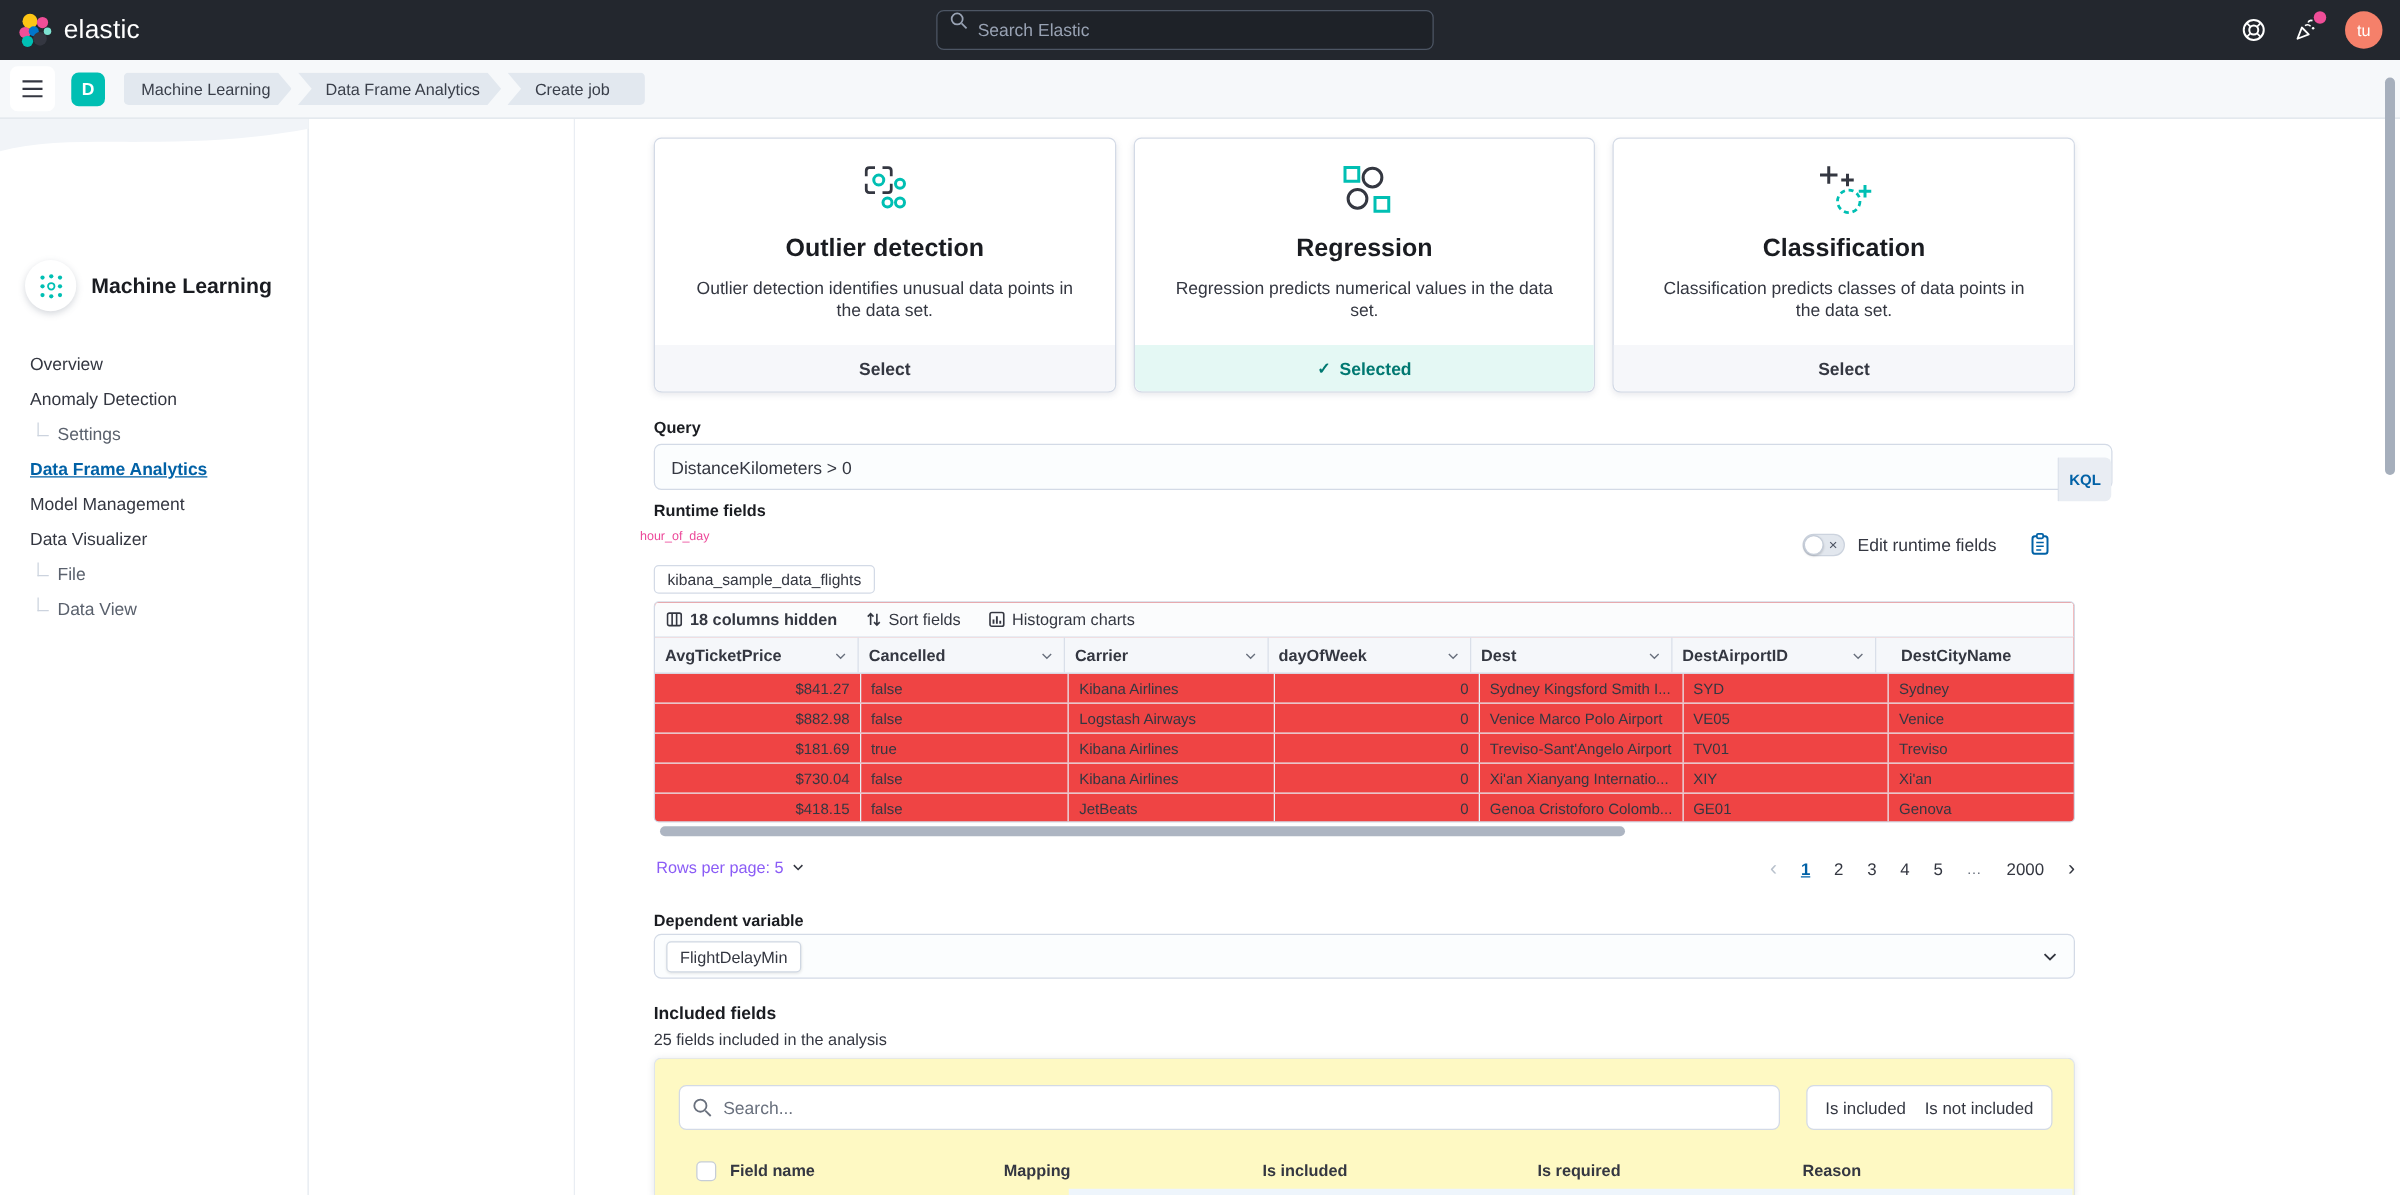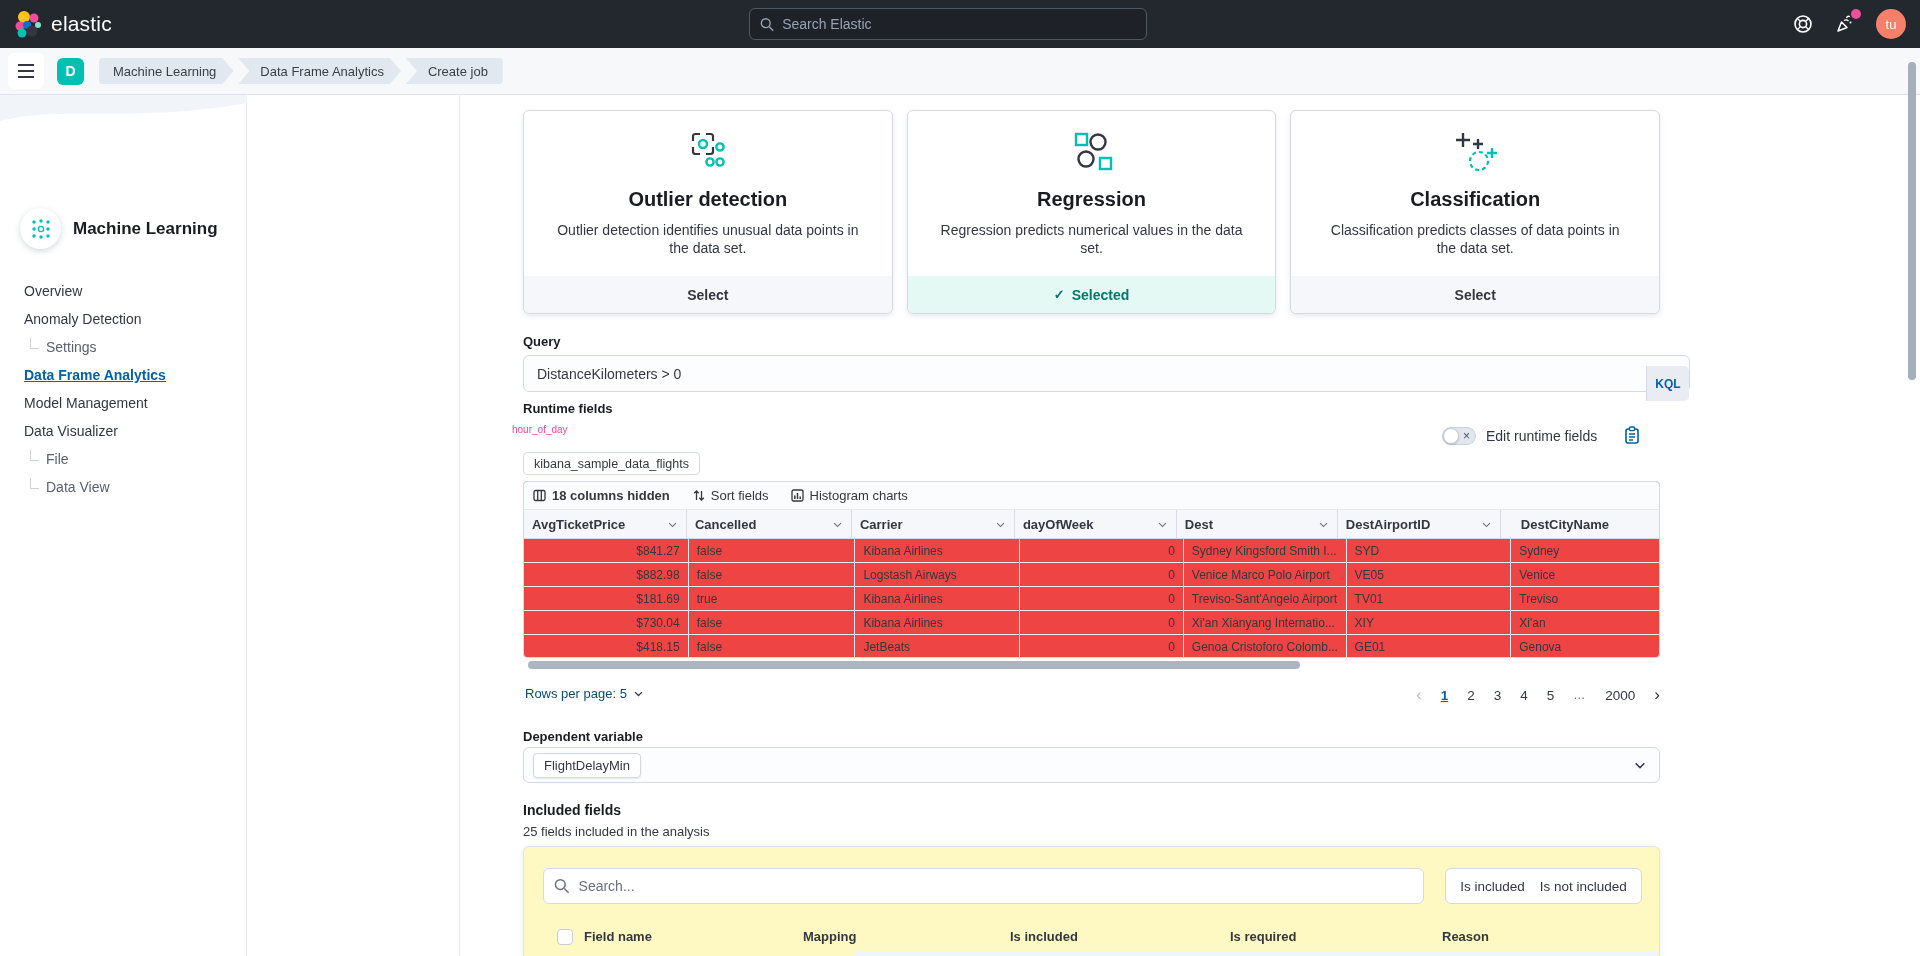--- a/index.html
+++ b/index.html
@@ -7,21 +7,21 @@
     font-family:"Liberation Sans", sans-serif; color:#343741; }
   #app { position:relative; width:1920px; height:956px; }
 
   
   .top { position:absolute; top:0; left:0; width:1920px; height:48px; background:#23272e;
          display:flex; align-items:center; z-index:30; }
   .brand { display:flex; align-items:center; gap:9px; margin-left:14px; }
   .brand-text { color:#fff; font-size:21px; font-weight:500; letter-spacing:.2px; }
   .g-search { position:absolute; left:749px; top:8px; width:398px; height:32px;
     background:#1e2228; border:1px solid #4d5664; border-radius:6px;
-    display:flex; align-items:center; padding:0 10px; gap:8px; }
+    display:flex; padding:0 10px; gap:8px; }
   .g-search input { background:transparent; border:none; outline:none; color:#c5ccd6;
     font-size:14px; width:100%; font-family:inherit; }
   .g-search input::placeholder { color:#98a2b3; }
   .top-right { position:absolute; right:14px; top:0; height:48px; display:flex; align-items:center; gap:20px; }
   .news-wrap { position:relative; }
   .news-dot { position:absolute; top:-4px; right:-5px; width:10px; height:10px; border-radius:50%;
     background:#f04e98; }
   .avatar { width:30px; height:30px; border-radius:50%; background:#f5806a; color:#fff;
     font-size:13px; display:flex; align-items:center; justify-content:center; font-weight:500; }
 
@@ -31,21 +31,21 @@
   .menu-btn { width:36px; height:36px; margin-left:8px; background:#fff; border-radius:6px;
     display:flex; align-items:center; justify-content:center; cursor:pointer; }
   .app-badge { width:27px; height:27px; margin-left:13px; background:#00bfb3; border-radius:6px;
     color:#fff; font-weight:700; font-size:14px; display:flex; align-items:center; justify-content:center; }
   .crumbs { display:flex; align-items:center; margin-left:15px; gap:5px; }
   .crumb { height:26px; display:flex; align-items:center; background:#e2e8ef; color:#3a3f4a;
     font-size:13px; padding:0 17px 0 14px; white-space:nowrap; }
   .crumb.first { clip-path:polygon(0 0, calc(100% - 11px) 0, 100% 50%, calc(100% - 11px) 100%, 0 100%); border-radius:4px 0 0 4px; }
   .crumb.mid { padding-left:22px;
     clip-path:polygon(0 0, calc(100% - 11px) 0, 100% 50%, calc(100% - 11px) 100%, 0 100%, 11px 50%); }
-  .crumb.last { padding-left:22px; padding-right:15px;
+  .crumb.last { padding-left:22px; padding-right:28px;
     clip-path:polygon(0 0, 100% 0, 100% 100%, 0 100%, 11px 50%); border-radius:0 4px 4px 0; }
 
   
   .sidebar { position:absolute; top:95px; left:0; width:247px; height:861px; background:#fff;
     border-right:1px solid #e4e9f0; }
   .wave { position:absolute; top:0; left:0; }
   .ml-head { position:absolute; top:113px; left:20px; display:flex; align-items:center; gap:12px; }
   .ml-icon-circle { width:41px; height:41px; border-radius:50%; background:#fff;
     box-shadow:0 2px 6px rgba(100,110,130,.28); display:flex; align-items:center; justify-content:center; }
   .ml-title { font-size:17px; font-weight:700; color:#1a1c21; }
@@ -113,21 +113,21 @@
     border-right:1px solid #e9edf3; overflow:hidden; white-space:nowrap; }
   .g-cell:last-child { border-right:none; }
   .g-cell.num { justify-content:flex-end; }
   .c0{width:165px}.c1{width:167px}.c2{width:165px}.c3{width:164px}.c4{width:163px}.c5{width:165px}.c6{width:148px}
 
   .h-scroll { position:absolute; left:528px; top:661px; width:772px; height:8px; border-radius:4px;
     background:#98a2b3; opacity:.8; cursor:pointer; }
 
   
   .rpp { position:absolute; left:525px; top:686px; display:flex; align-items:center; gap:6px;
-    font-size:13px; color:#0c4a6e; cursor:pointer; }
+    font-size:13px; color:#8b5cf6; cursor:pointer; }
   .pager { position:absolute; left:1400px; top:683px; width:260px; height:24px; display:flex;
     align-items:center; justify-content:flex-end; gap:19px; font-size:13.5px; }
   .pg { color:#343741; cursor:pointer; }
   .pg.cur { color:#0061a6; font-weight:700; text-decoration:underline; }
   .pg.dis { color:#b8c1cc; }
   .pg.arrow { font-size:17px; line-height:20px; }
   .pg.ell { color:#69707d; font-size:12px; letter-spacing:1px; }
 
   
   .combo { position:absolute; left:523px; top:747px; width:1137px; height:36px; background:#fbfdfe;

